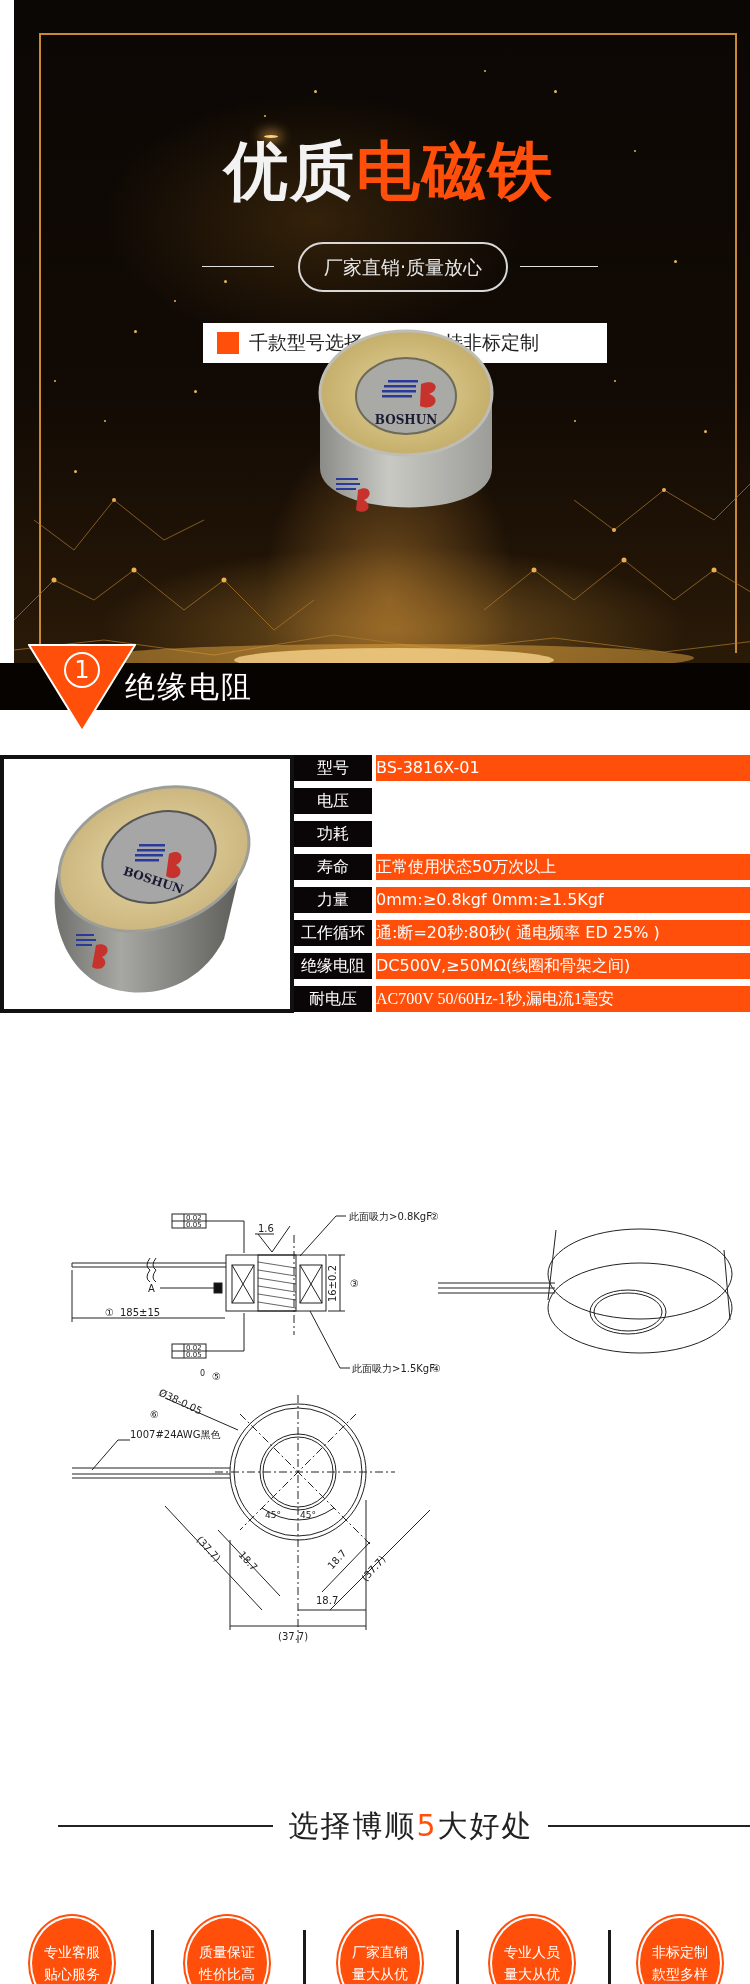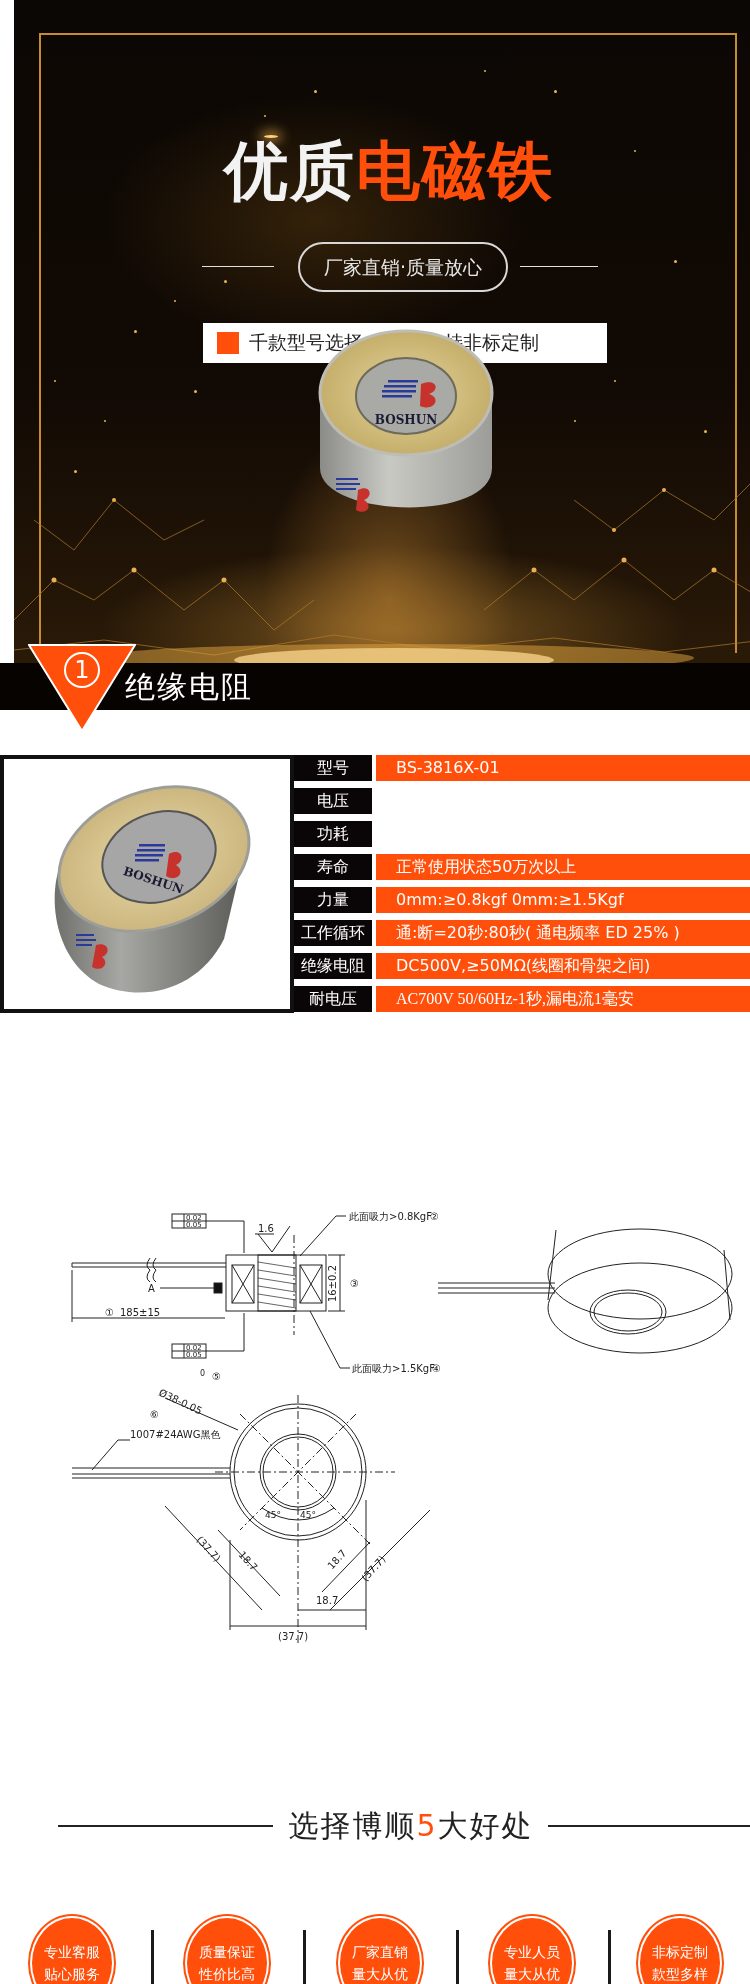--- a/index.html
+++ b/index.html
@@ -33,21 +33,21 @@
   .sec-strip { position: absolute; left: 0; top: 663px; width: 750px; height: 47px; background: #070301; }
   .sec-title { position: absolute; left: 125px; top: 663px; height: 47px; line-height: 47px; font-size: 30px; color: #ffffff; letter-spacing: 2px; }
   .tri { position: absolute; left: 28px; top: 644px; width: 108px; height: 88px; }
   .tri-num { position: absolute; left: 64px; top: 652px; width: 36px; height: 36px; border: 2px solid #fff; border-radius: 50%; color: #fff; font-size: 24px; text-align: center; line-height: 32px; }
 
   
   .photo-box { position: absolute; left: 0; top: 755px; width: 294px; height: 258px; border: 4px solid #111; background: #fff; }
   .spec-row { position: absolute; left: 294px; width: 456px; height: 26px; display: flex; }
   .spec-label { width: 78px; background: #0a0506; color: #fff; font-size: 16px; text-align: center; line-height: 26px; white-space: nowrap; overflow: hidden; }
   .spec-gap { width: 4px; background: #fff; }
-  .spec-value { flex: 1; background: #ff4f0a; color: #fff; font-size: 16px; line-height: 26px; padding-left: 20px; white-space: nowrap; overflow: hidden; }
+  .spec-value { flex: 1; background: #ff4f0a; color: #fff; font-size: 16px; line-height: 26px; padding-left: 0; white-space: nowrap; overflow: hidden; }
 
   
   .drawing { position: absolute; left: 0; top: 1190px; width: 750px; height: 470px; }
   .drawing text { font-family: "DejaVu Sans", sans-serif; fill: #222; }
 
   
   .ben-head { position: absolute; left: 0; top: 1808px; width: 750px; height: 36px; margin-left: 36px; }
   .ben-line { position: absolute; top: 17px; height: 2px; background: #222; }
   .ben-title { position: absolute; left: 0; width: 750px; top: 0; text-align: center; font-size: 30px; color: #222; line-height: 36px; letter-spacing: 2px; }
   .ben-title .hl { color: #ff4f0a; }

